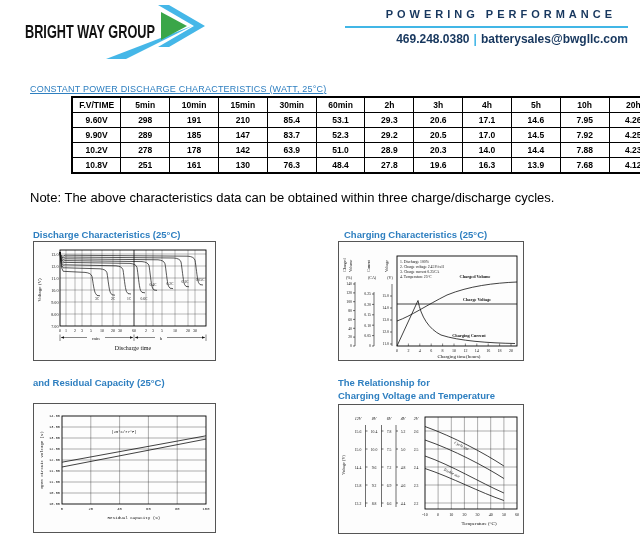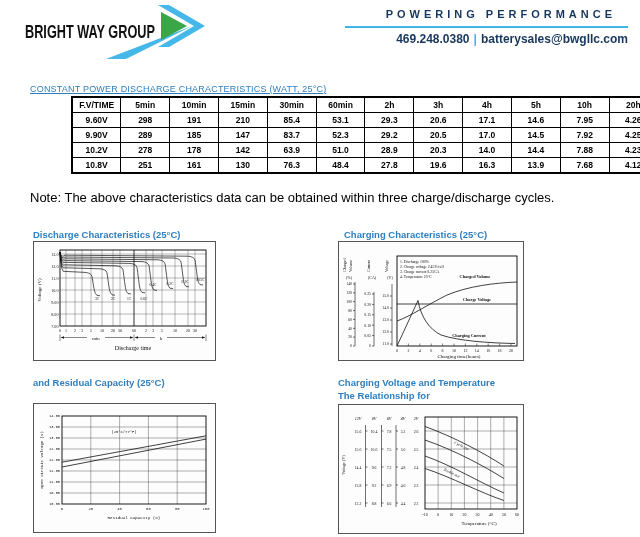--- a/index.html
+++ b/index.html
@@ -361,22 +361,22 @@
       <text x="85.6" y="106">40</text>
       <text x="114.4" y="106">60</text>
       <text x="143.2" y="106">80</text>
       <text x="172" y="106">100</text>
     </g>
     <text transform="translate(9,56) rotate(-90)" text-anchor="middle" font-size="4">Open Circuit Voltage (V)</text>
     <text x="100" y="115" text-anchor="middle" font-size="4.2">Residual Capacity (%)</text>
   </svg>
 
   <div class="ctitle" style="left:338px;top:376px;width:230px;">
+    <div>The Relationship for</div>
     <div>Charging Voltage and Temperature</div>
-    <div>The Relationship for</div>
   </div>
   <svg class="chartbox" style="left:338px;top:404px;" width="184" height="128" viewBox="0 0 184 128" font-family="Liberation Serif, serif">
     <text transform="translate(6,60) rotate(-90)" text-anchor="middle" font-size="4.2">Voltage (V)</text>
     <g font-size="4.2" text-anchor="middle" font-style="italic">
       <text x="19" y="15">12V</text>
       <text x="35" y="15">8V</text>
       <text x="50" y="15">6V</text>
       <text x="64" y="15">4V</text>
       <text x="77" y="15">2V</text>
     </g>

